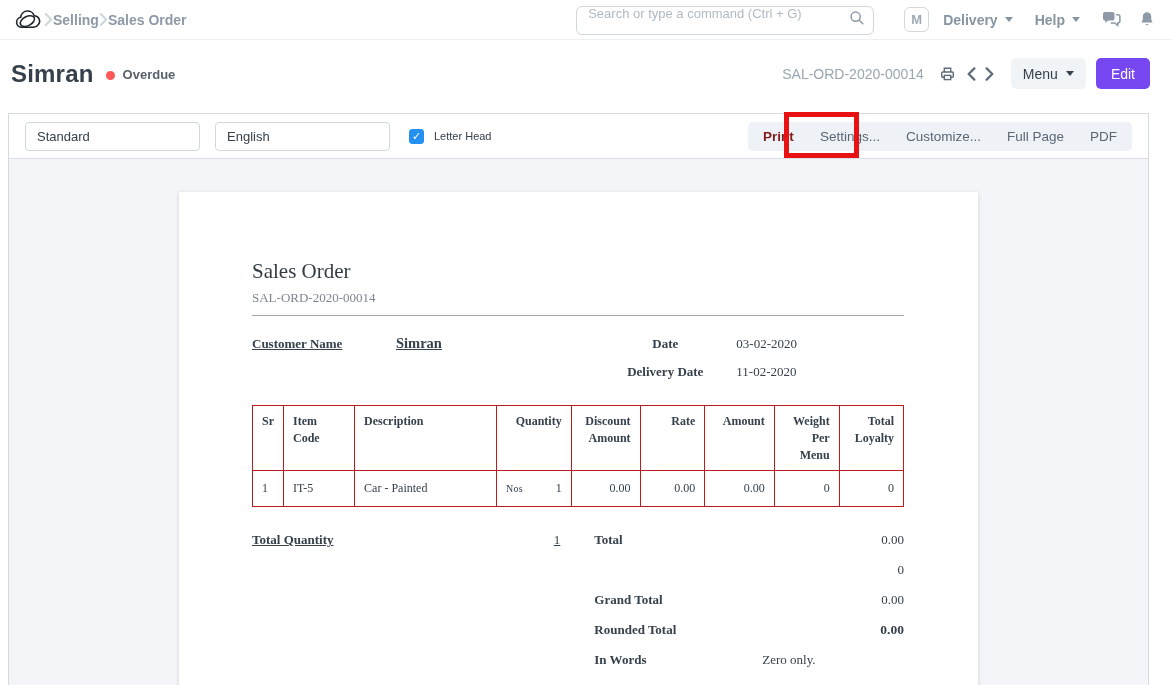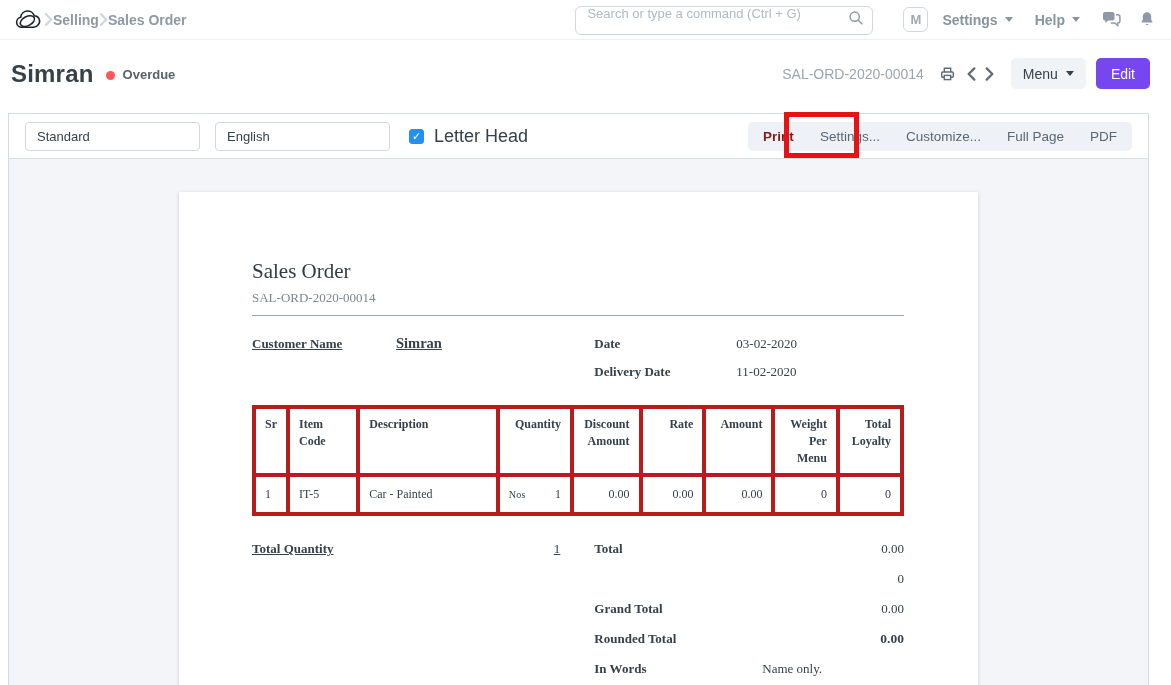--- a/index.html
+++ b/index.html
@@ -72,21 +72,21 @@
     font-size:13px; color:#36414c; display:flex; align-items:center;
     padding:0 11px; margin-right:15px; cursor:pointer; background:#fff;
   }
   .cb-group{ display:flex; align-items:center; margin-left:4px; cursor:pointer; }
   .checkbox{
     width:15px; height:15px; border-radius:3px; border:1px solid #b9c2ca;
     background:#fff; display:flex; align-items:center; justify-content:center;
   }
   .checkbox.checked{ background:var(--accent-blue,#2490ef); border-color:var(--accent-blue,#2490ef); }
   .checkbox.checked::after{ content:"✓"; color:#fff; font-size:11px; font-weight:700; line-height:1; }
-  .cb-label{ font-size:18px; color:#36414c; margin-left:10px; }
+  .cb-label{ font-size:11px; color:#36414c; margin-left:10px; }
   .pt-strip{
     margin-left:auto; height:29px; background:#eef2f6; border-radius:5px;
     display:flex; align-items:center; padding:0 2px;
   }
   .pt-action{ font-size:13.5px; color:#5a6673; padding:0 13px; background:none; border:none;
     font-family:inherit; cursor:pointer; height:100%; }
   .pt-action.active{ color:#7f1d1d; font-weight:700; }
   
   .preview{ flex:1; background:#f3f5f8; overflow:hidden; }
   .paper{
@@ -95,26 +95,26 @@
     font-family:"Liberation Serif","DejaVu Serif",serif; color:#36414c;
   }
   .doc-title{ font-size:21px; font-weight:500; color:#333c45; }
   .doc-sub{ font-size:13px; color:#7c8691; margin-top:6px; padding-bottom:9px;
     border-bottom:1px solid #a2a7ac; }
   .fields{ display:flex; margin-top:20px; }
   .half-l{ width:52.5%;text-decoration:underline; }
   .half-r{ width:47.5%; }
   .frow{ display:flex; margin-bottom:12px; font-size:13px; line-height:16px; }
   .flabel{ font-weight:700; flex:0 0 144px; }
-  .half-r .flabel{ flex:0 0 142px; }
+  .half-r .flabel{ flex:0 0 142px;text-align:center; }
   .fvalue{ flex:1; }
   .fvalue.strong{ font-weight:700; font-size:14.5px; line-height:15px; }
   
   .items{ width:100%; border-collapse:collapse; margin-top:13px; font-size:12px; }
-  .items th,.items td{ border:4px solid #b91c1c; padding:7px 9px; vertical-align:top;
+  .items th,.items td{ border:1px solid #b91c1c; padding:7px 9px; vertical-align:top;
     text-align:left; line-height:1.4; }
   .items th{ font-weight:700; }
   .items .num{ text-align:right; }
   .items td{ padding-top:9px; padding-bottom:9px; }
   .qty-cell{ display:flex; justify-content:space-between; align-items:baseline; }
   .uom{ font-size:10px; letter-spacing:.3px; }
   
   .totals{ display:flex; margin-top:25px; }
   .trow{ display:flex; margin-bottom:14px; font-size:13px; line-height:16px; }
   .tlabel{ font-weight:700; }
@@ -164,21 +164,21 @@
           <svg width="16" height="16" viewBox="0 0 16 16">
               <circle cx="6.7" cy="6.7" r="4.6" fill="none" stroke="#8d99a6" stroke-width="1.5"></circle>
               <path d="M10.2 10.2l3.6 3.6" stroke="#8d99a6" stroke-width="1.5" stroke-linecap="round"></path>
             </svg>
         </span>
       </div>
       <div class="avatar">
         <span>M</span>
       </div>
       <div class="nav-item">
-        <span>Settings</span>
+        <span>Delivery</span>
         <span class="caret"></span>
       </div>
       <div class="nav-item">
         <span>Help</span>
         <span class="caret"></span>
       </div>
       <span class="nav-icon">
         <svg width="19" height="17" viewBox="0 0 19 17">
           <path d="M1 3.1C1 1.9 2 1 3.1 1h7.3c1.2 0 2.1.9 2.1 2.1v4.4c0 1.2-.9 2.1-2.1 2.1H6.2L3.4 12V9.6H3.1C2 9.6 1 8.7 1 7.5z" fill="#8d99a6"></path>
           <path d="M14 3.8h2c1.1 0 1.9.9 1.9 1.9v4.4c0 1.1-.8 1.9-1.9 1.9h-.3v2.5l-3-2.5H8.8" fill="none" stroke="#8d99a6" stroke-width="1.5"></path>
@@ -329,21 +329,21 @@
             <div class="trow">
               <span class="tlabel">Grand Total</span>
               <span class="tvalue">0.00</span>
             </div>
             <div class="trow">
               <span class="tlabel">Rounded Total</span>
               <span class="tvalue bold">0.00</span>
             </div>
             <div class="trow">
               <span class="tlabel">In Words</span>
-              <span class="tvalue text-val">Name only.</span>
+              <span class="tvalue text-val">Zero only.</span>
             </div>
           </div>
         </div>
 
       </div>
     </div>
   </div>
 
   <div class="red-box"></div>
 </div>

